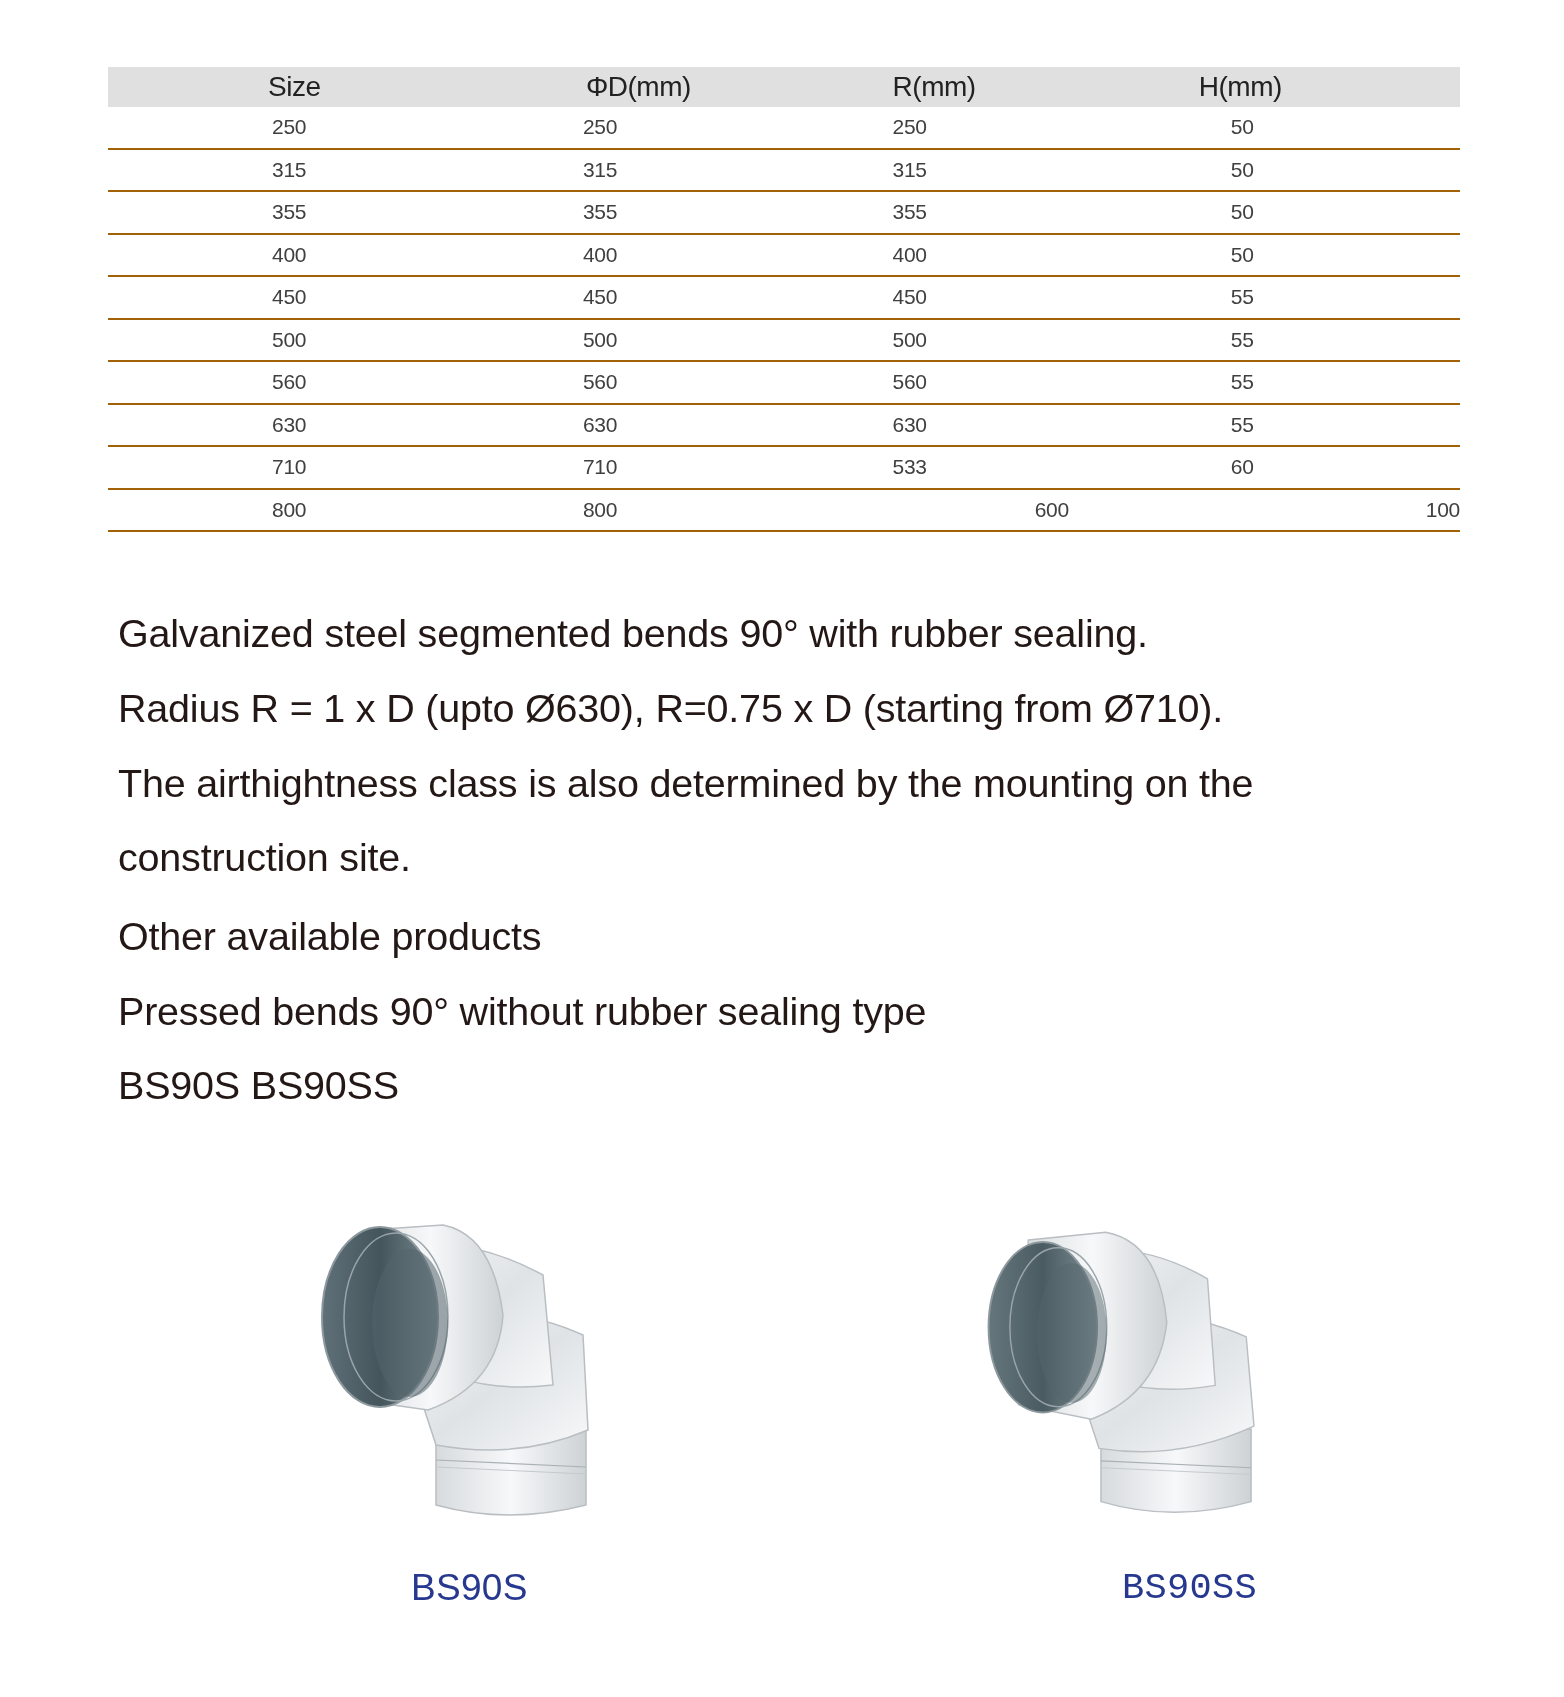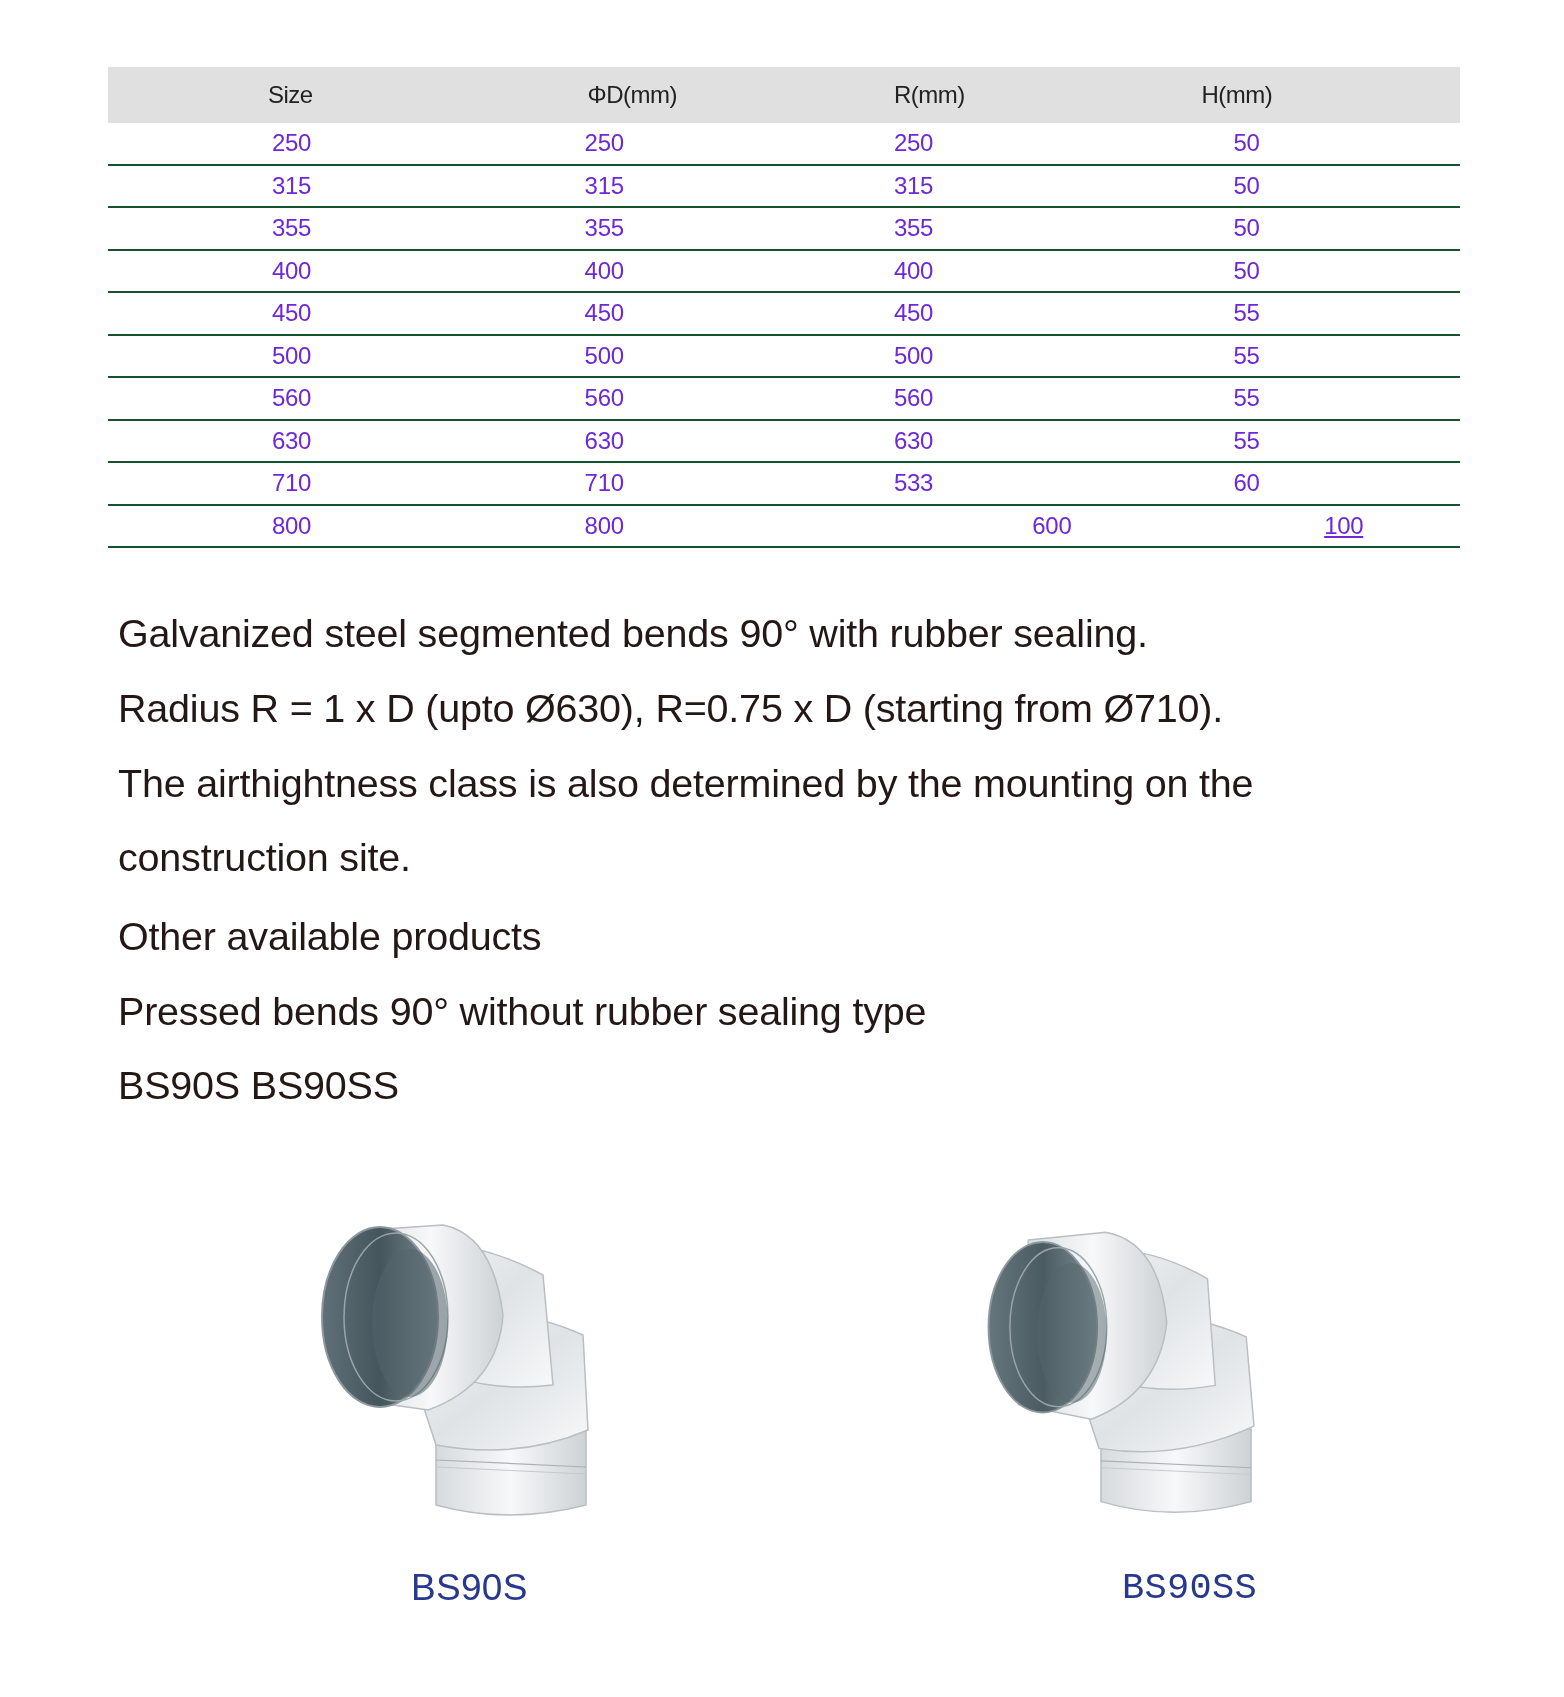--- a/index.html
+++ b/index.html
@@ -1,22 +1,22 @@
 <!DOCTYPE html>
 <html><head>
 <meta charset="utf-8">
 <style>
   html, body { margin: 0; padding: 0; background: #ffffff; }
   body { width: 1564px; height: 1697px; position: relative; overflow: hidden;
          font-family: "Liberation Sans", "DejaVu Sans", sans-serif; }
   .spec-table { position: absolute; left: 108px; top: 67px; width: 1352px; border-collapse: collapse; }
-  .spec-table th { background: #e0e0e0; height: 40px; font-weight: normal; font-size: 24px; color: #222222;
-                   padding: 8px; text-align: center; letter-spacing: -0.5px; }
-  .spec-table td { height: 40.5px; font-size: 24px; color: #6d28d9; text-align: center; padding: 0;
-                   border-bottom: 2px solid #14532d; letter-spacing: -0.3px; }
+  .spec-table th { background: #e0e0e0; height: 40px; font-weight: normal; font-size: 28px; color: #222222;
+                   padding: 0; text-align: center; letter-spacing: -0.5px; }
+  .spec-table td { height: 40.5px; font-size: 21px; color: #404040; text-align: center; padding: 0;
+                   border-bottom: 2px solid #a16207; letter-spacing: -0.3px; }
   .col-0 { width: 374px; }
   .col-1 { width: 276px; }
   .col-2 { width: 278px; }
   .col-3 { width: 424px; }
   .spec-table th.col-0, .spec-table td.col-0 { text-align: left; padding-left: 162px; }
   .spec-table th.col-0 { padding-left: 160px; }
   .spec-table th.col-1, .spec-table td.col-1 { text-align: left; }
   .desc { position: absolute; left: 118px; top: 0; width: 1340px; color: #231815; font-size: 39.5px; letter-spacing: -0.2px; }
   .desc p { position: absolute; left: 0; margin: 0; white-space: nowrap; line-height: 48px; }
   .product { position: absolute; }
@@ -87,21 +87,21 @@
       <tr>
         <td class="col-0" style="text-align:left;padding-left:164px;">710</td>
         <td class="col-1" style="text-align:left;padding-left:107px;">710</td>
         <td class="col-2" style="text-align:left;padding-left:120px;">533</td>
         <td class="col-3" style="text-align:left;padding-left:162px;">60</td>
       </tr>
       <tr>
         <td class="col-0" style="text-align:left;padding-left:164px;">800</td>
         <td class="col-1" style="text-align:left;padding-left:107px;">800</td>
         <td class="col-2" style="text-align:right;padding-left:120px;">600</td>
-        <td class="col-3" style="text-align:center;padding-left:162px;padding-left:156px;text-decoration:underline;">100</td>
+        <td class="col-3" style="text-align:right;padding-left:162px;padding-left:156px;">100</td>
       </tr>
     </tbody>
 </table>
 
 <div class="desc">
   <p style="top:609px">Galvanized steel segmented bends 90° with rubber sealing.</p>
   <p style="top:684px">Radius R = 1 x D (upto Ø630), R=0.75 x D (starting from Ø710).</p>
   <p style="top:759px">The airthightness class is also determined by the mounting on the</p>
   <p style="top:833px">construction site.</p>
   <p style="top:912px">Other available products</p>

